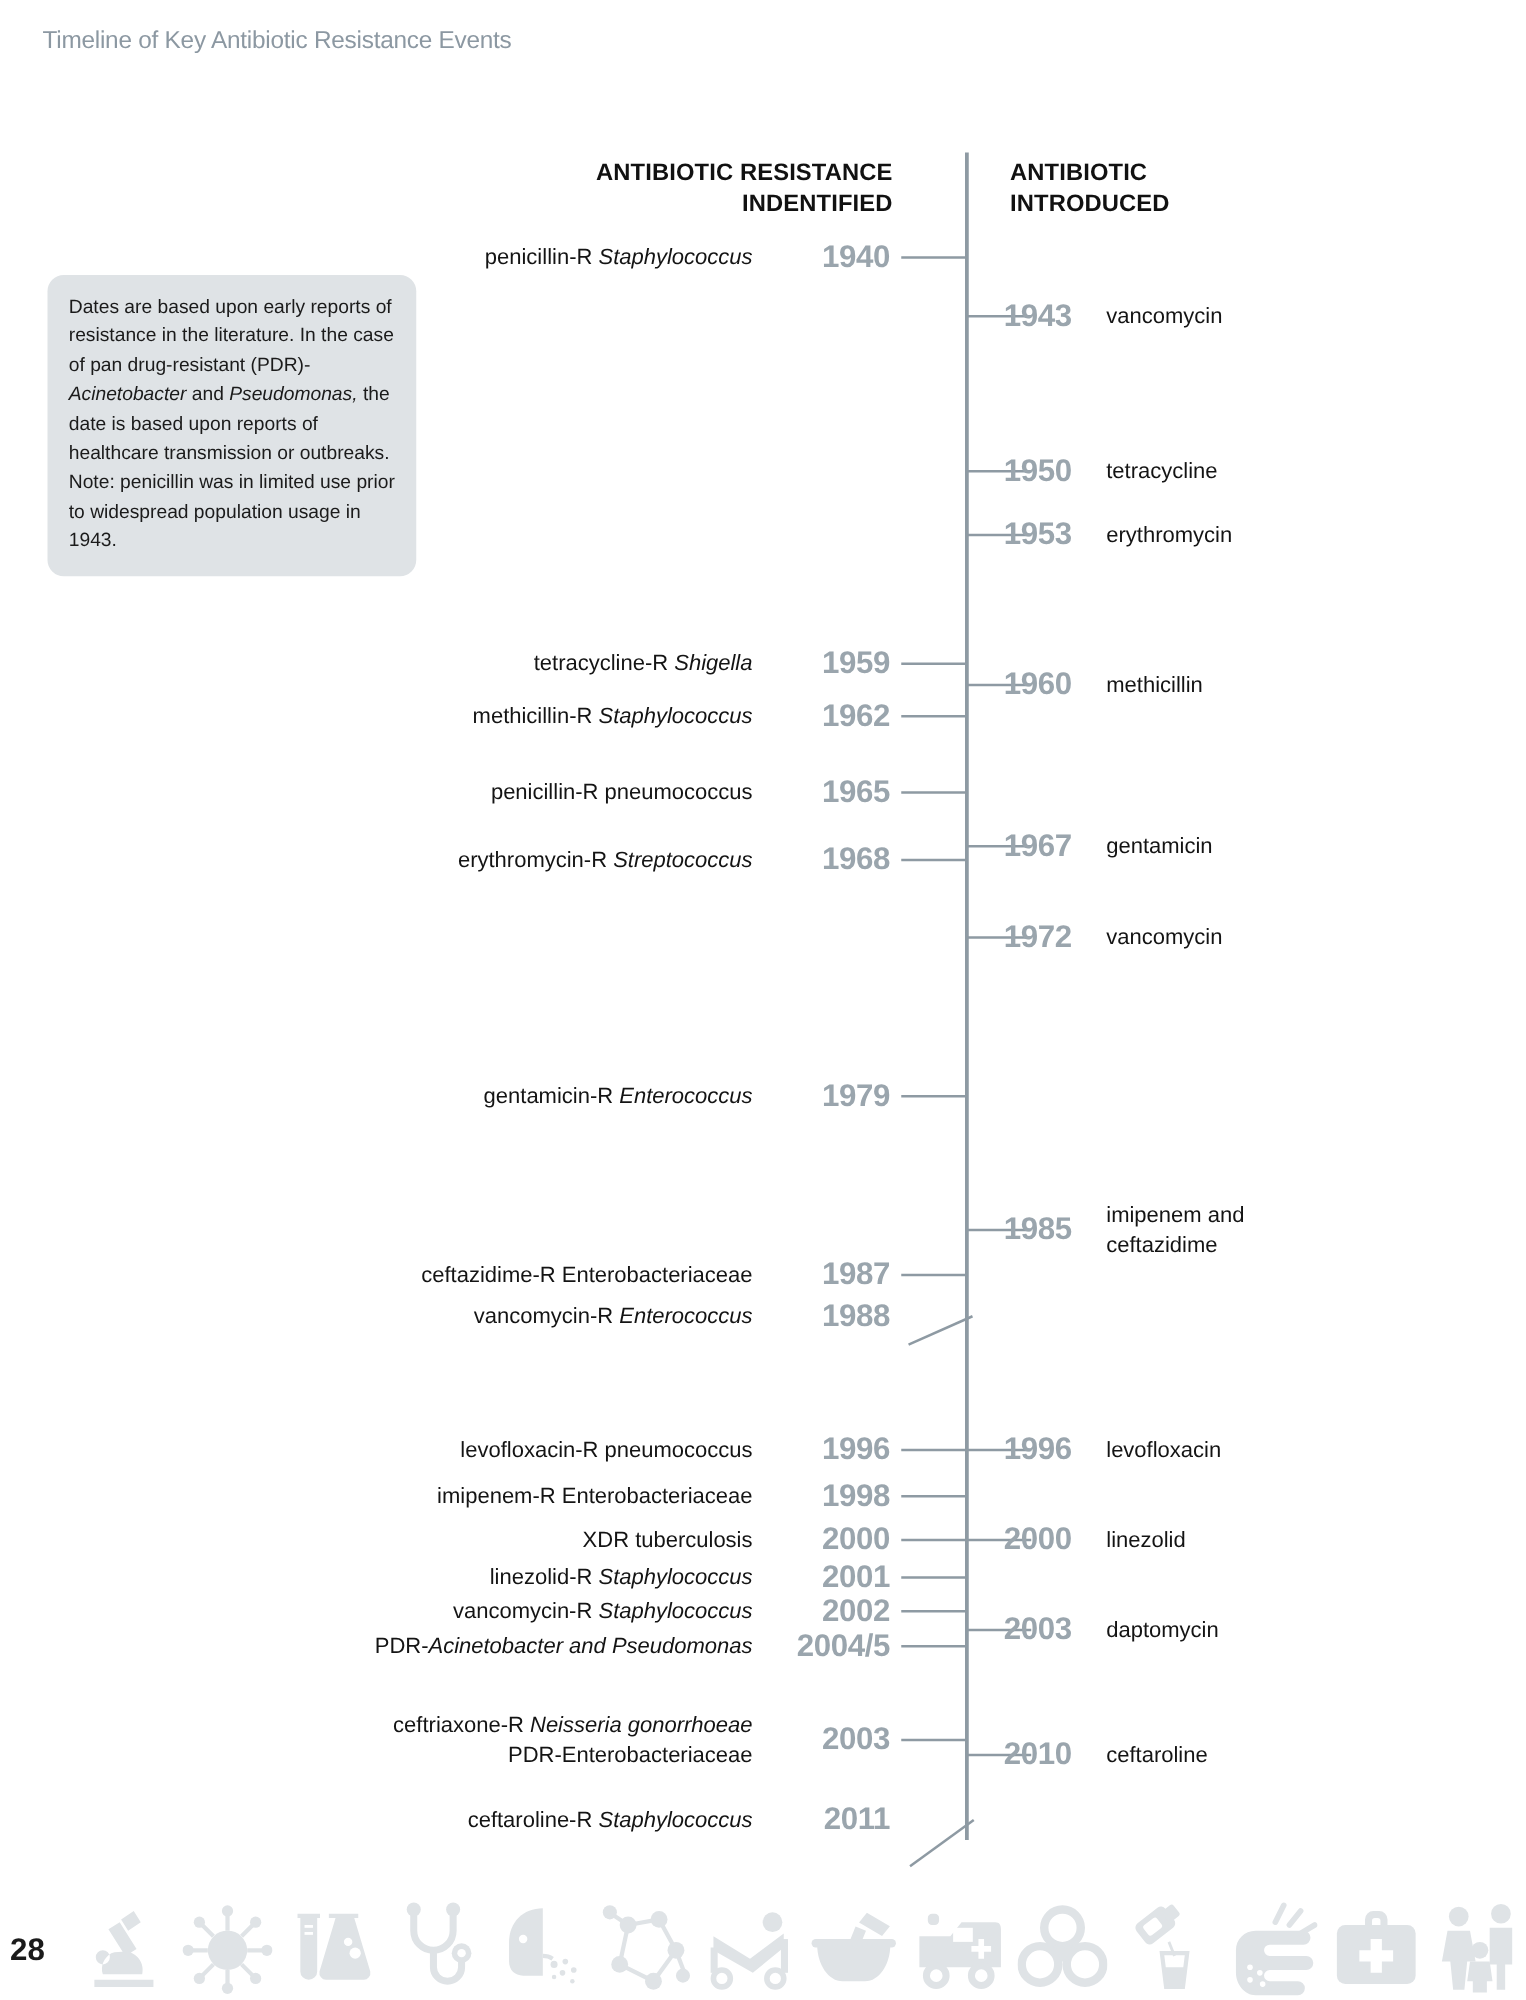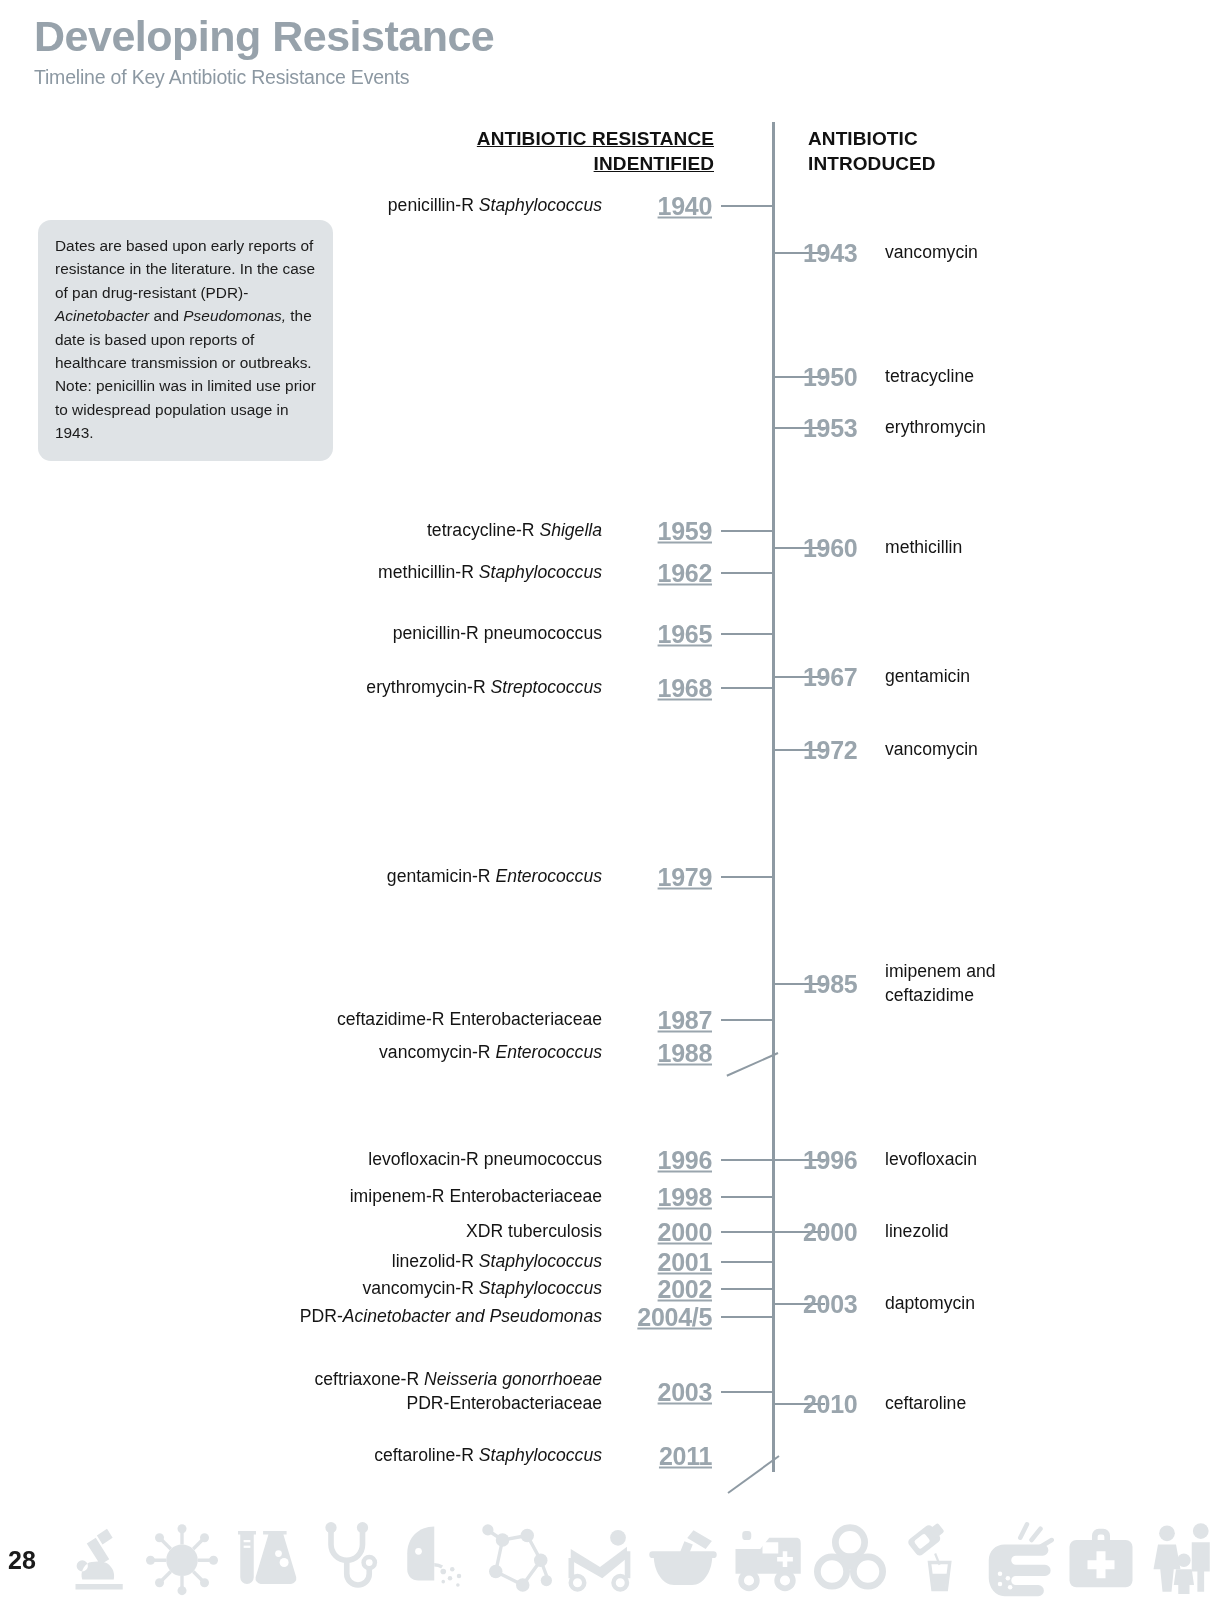--- a/index.html
+++ b/index.html
@@ -32,21 +32,21 @@
 
   
   .col-heading {
     position: absolute;
     font-size: 19px;
     font-weight: bold;
     color: #111111;
     line-height: 1.32;
     letter-spacing: 0.1px;
   }
-  #heading-left  { left: 330px; top: 126px; width: 384px; text-align: right; text-decoration: underline; }
+  #heading-left  { left: 330px; top: 126px; width: 384px; text-align: right; }
   #heading-right { left: 808px; top: 126px; width: 300px; text-align: left; }
 
   
   #note-box {
     position: absolute;
     left: 38px; top: 200px;
     width: 295px;
     background: #dfe3e6;
     border-radius: 13px;
     padding: 14px 17px 16px 17px;
@@ -82,21 +82,20 @@
   }
   .year-left {
     position: absolute;
     left: 628px; width: 84px;
     transform: translateY(-50%);
     text-align: right;
     font-size: 25px;
     font-weight: bold;
     color: #9aa5ad;
     letter-spacing: -0.3px;
-    text-decoration: underline;
   }
   .year-right {
     position: absolute;
     left: 803px; width: 72px;
     transform: translateY(-50%);
     text-align: left;
     font-size: 25px;
     font-weight: bold;
     color: #9aa5ad;
     letter-spacing: -0.3px;
@@ -147,21 +146,20 @@
     align-items: flex-end;
     justify-content: space-between;
   }
   #icon-strip .ico { width: 72px; height: 84px; flex: 0 0 auto; }
   #icon-strip svg { width: 100%; height: 100%; display: block; fill: #dfe3e6; }
 </style>
 </head>
 <body>
 
 <div id="header">
-  <div id="main-title">Developing Resistance</div>
   <div id="sub-title">Timeline of Key Antibiotic Resistance Events</div>
 </div>
 
 <div class="col-heading" id="heading-left">ANTIBIOTIC RESISTANCE<br>INDENTIFIED</div>
 <div class="col-heading" id="heading-right">ANTIBIOTIC<br>INTRODUCED</div>
 
 <div id="note-box">
   <div id="note-text">Dates are based upon early reports of resistance in the literature. In the case of pan drug-resistant (PDR)-<i>Acinetobacter</i> and <i>Pseudomonas,</i> the date is based upon reports of healthcare transmission or outbreaks.&nbsp; Note: penicillin was in limited use prior to widespread population usage in 1943.</div>
 </div>
 

